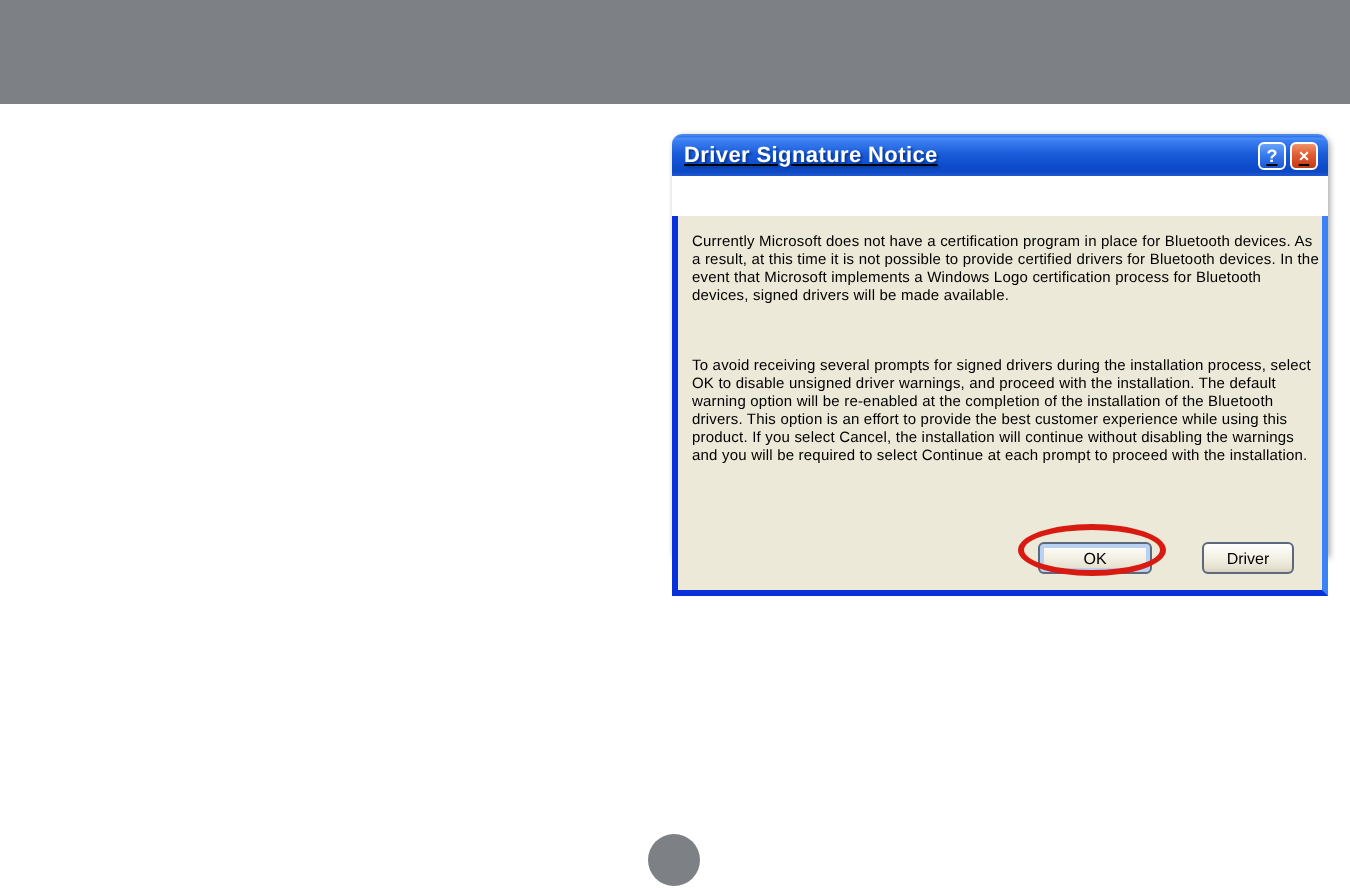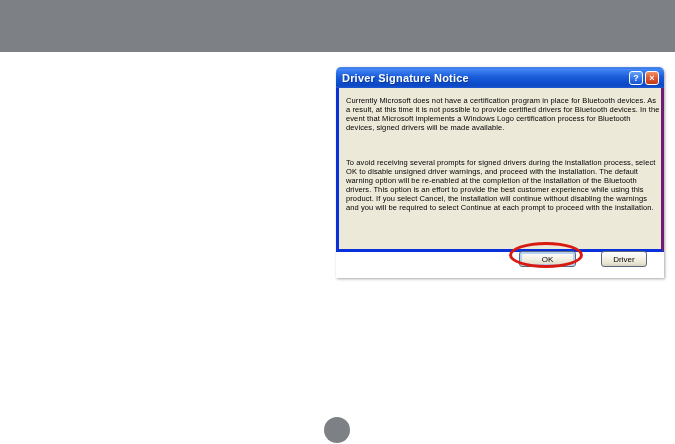--- a/index.html
+++ b/index.html
@@ -35,21 +35,21 @@
     box-shadow:1px 1px 3px rgba(0,0,0,.35);
   }
   .titlebar {
     position:relative;
     height:21px;
     border-radius:5px 5px 0 0;
     background:linear-gradient(180deg,
       #2a70e8 0%, #4a8cf5 6%, #3a7ef2 12%,
       #1a5cd8 45%, #0f4fd0 70%, #0c48c2 88%, #2058d4 100%);
     border-top:1px solid #4a86e8;
-    display:flex; align-items:center;
+    display:flex; align-items:center;text-decoration:underline;
   }
   .titlebar .title {
     color:#ffffff;
     font-size:11px;
     font-weight:bold;
     padding-left:6px;
     text-shadow:1px 1px 1px #0a3896;
     letter-spacing:.2px;
     flex:1;
     white-space:nowrap;
@@ -63,25 +63,26 @@
     font-size:9px; font-weight:bold;
     display:flex; align-items:center; justify-content:center;
     line-height:1;
     cursor:default;
   }
   .tb-btn.help  { background:linear-gradient(180deg,#6aa2f8 0%,#3a7cf0 45%,#1c55cc 100%); }
   .tb-btn.close { background:linear-gradient(180deg,#f0936a 0%,#e25b32 45%,#c03a18 100%); }
 
   .dlg-body {
     position:relative;
-    height:164px;
+    height:190px;
     background:#ece9d8;
     border-left:3px solid #0831d9;
-    border-right:3px solid #701a75;
+    border-right:3px solid #3b82f6;
     border-bottom:3px solid #0831d9;
+    margin-top:20px;
   }
   .para {
     position:absolute;
     left:7px;
     width:314px;
     font-size:7.5px;
     line-height:9px;
     color:#000000;
     letter-spacing:.1px;
   }

